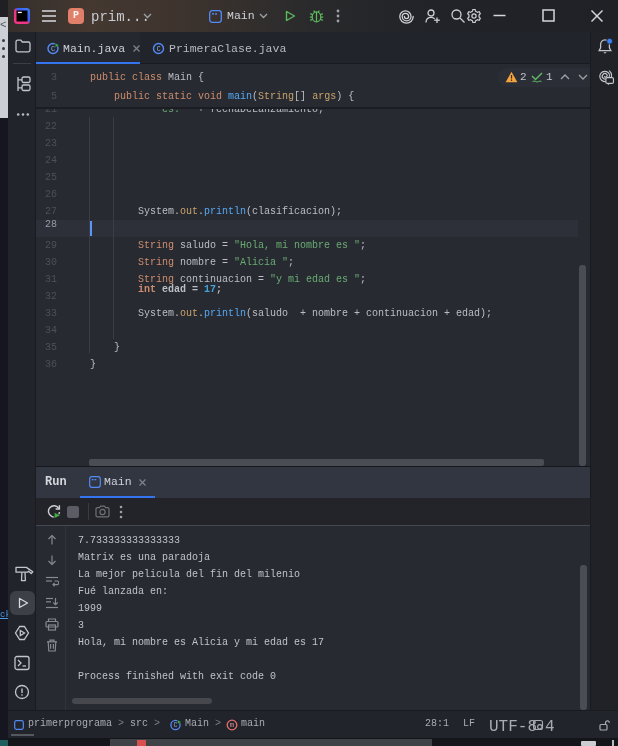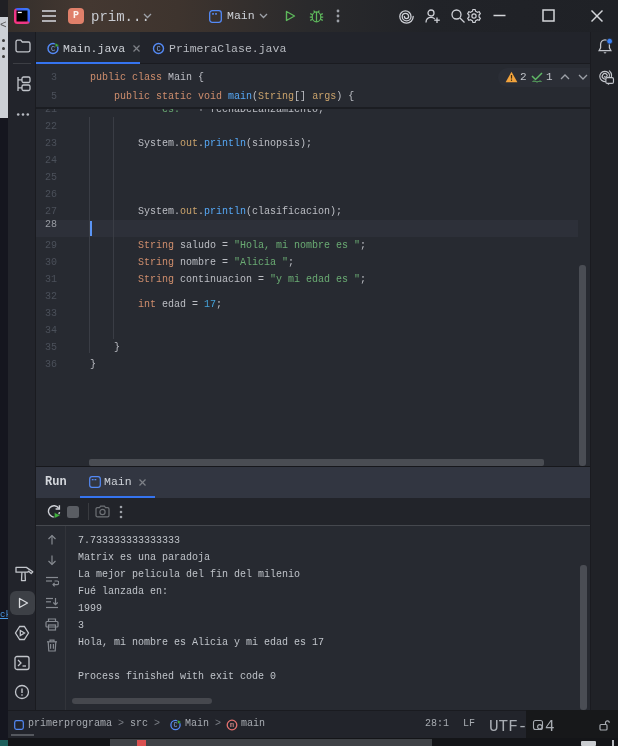--- a/index.html
+++ b/index.html
@@ -235,37 +235,37 @@
 <div class="abs" style="left:36px;top:64px;width:554px;height:402px;background:#272a31;overflow:hidden;">
 
   <div class="abs" style="left:0;top:156px;width:542px;height:17px;background:#2d3039;"></div>
   <div class="abs" style="left:52.5px;top:53px;width:1px;height:236px;background:#3a3d45;"></div>
   <div class="abs" style="left:76.5px;top:53px;width:1px;height:222px;background:#3a3d45;"></div>
 
   <div class="code abs num" style="top:36.5px;">21</div>
   <div class="code abs" style="left:54px;top:36.5px;">            <span class="s">es:</span>   + fechaDeLanzamiento;</div>
   <div class="code abs num" style="top:53.5px;">22</div>
   <div class="code abs num" style="top:70.5px;">23</div>
-  <div class="code abs" style="left:54px;top:70.5px;">        System.<span class="f">out</span>.<span class="m">println</span>(sinopsis);</div>
   <div class="code abs num" style="top:87.5px;">24</div>
   <div class="code abs num" style="top:104.5px;">25</div>
   <div class="code abs num" style="top:121.5px;">26</div>
   <div class="code abs num" style="top:138.5px;">27</div>
   <div class="code abs" style="left:54px;top:138.5px;">        System.<span class="f">out</span>.<span class="m">println</span>(clasificacion);</div>
   <div class="code abs" style="left:0;top:152px;width:21px;text-align:right;color:#999ca3;">28</div>
   <div class="abs" style="left:53.5px;top:157px;width:2.5px;height:15px;background:#5b95f5;"></div>
   <div class="code abs num" style="top:172.5px;">29</div>
   <div class="code abs" style="left:54px;top:172.5px;">        <span class="k">String</span> saludo = <span class="s">"Hola, mi nombre es "</span>;</div>
   <div class="code abs num" style="top:189.5px;">30</div>
   <div class="code abs" style="left:54px;top:189.5px;">        <span class="k">String</span> nombre = <span class="s">"Alicia "</span>;</div>
   <div class="code abs num" style="top:206.5px;">31</div>
   <div class="code abs" style="left:54px;top:206.5px;">        <span class="k">String</span> continuacion = <span class="s">"y mi edad es "</span>;</div>
   <div class="code abs num" style="top:223.5px;">32</div>
-  <div class="code abs" style="left:54px;top:232px;">        <span class="k">int</span> edad = <span class="n">17</span>;</div>
+  <div class="code abs" style="left:54px;top:217px;font-weight:bold;">        <span class="k">int</span> edad = <span class="n">17</span>;</div>
   <div class="code abs num" style="top:240.5px;">33</div>
+  <div class="code abs" style="left:54px;top:240.5px;">        System.<span class="f">out</span>.<span class="m">println</span>(saludo  + nombre + continuacion + edad);</div>
   <div class="code abs num" style="top:257.5px;">34</div>
   <div class="code abs num" style="top:274.5px;">35</div>
   <div class="code abs" style="left:54px;top:274.5px;">    }</div>
   <div class="code abs num" style="top:291.5px;">36</div>
   <div class="code abs" style="left:54px;top:291.5px;">}</div>
 
   <div class="abs" style="left:0;top:0;width:554px;height:45px;background:#272a31;border-bottom:2px solid #1b1d22;">
     <div class="code abs num" style="top:5px;">3</div>
     <div class="code abs" style="left:54px;top:5px;"><span class="k">public class</span> Main {</div>
     <div class="code abs num" style="top:24px;">5</div>
@@ -396,21 +396,21 @@
 1999
 3
 Hola, mi nombre es Alicia y mi edad es 17
 
 Process finished with exit code 0</div>
 
   <div class="abs" style="left:544px;top:98px;width:7px;height:145px;background:#4a4d54;border-radius:3px;"></div>
   <div class="abs" style="left:36px;top:231px;width:140px;height:6px;background:#46484e;border-radius:3px;"></div>
 </div>
 
-<div class="abs" style="left:8px;top:710px;width:518px;height:28px;background:#22242b;border-top:1px solid #1a1b20;">
+<div class="abs" style="left:8px;top:710px;width:610px;height:28px;background:#22242b;border-top:1px solid #1a1b20;">
   <svg class="abs" style="left:6px;top:9px;" width="10" height="10" viewBox="0 0 10 10">
       <rect x="0.7" y="0.7" width="8.6" height="8.6" rx="1.8" fill="none" stroke="#548af7" stroke-width="1.2"></rect>
     </svg>
   <div class="abs" style="left:20px;top:7px;font-size:10px;color:#a8acb2;">primerprograma <span style="color:#7a7e85">&gt;</span> src <span style="color:#7a7e85">&gt;</span></div>
   <svg class="abs" style="left:162px;top:8px;" width="12" height="12" viewBox="0 0 12 12">
     <circle cx="5.5" cy="6" r="4.6" fill="none" stroke="#548af7" stroke-width="1.3"></circle>
     <text x="5.5" y="8.4" font-size="6.5" fill="#8fb5f9" text-anchor="middle" font-family="Liberation Mono">C</text>
     <path d="M7.6 1 L11.4 3 L7.6 5 Z" fill="#40b33c" stroke="#22242b" stroke-width="0.5"></path>
   </svg>
   <div class="abs" style="left:177px;top:7px;font-size:10px;color:#a8acb2;">Main <span style="color:#7a7e85">&gt;</span></div>

